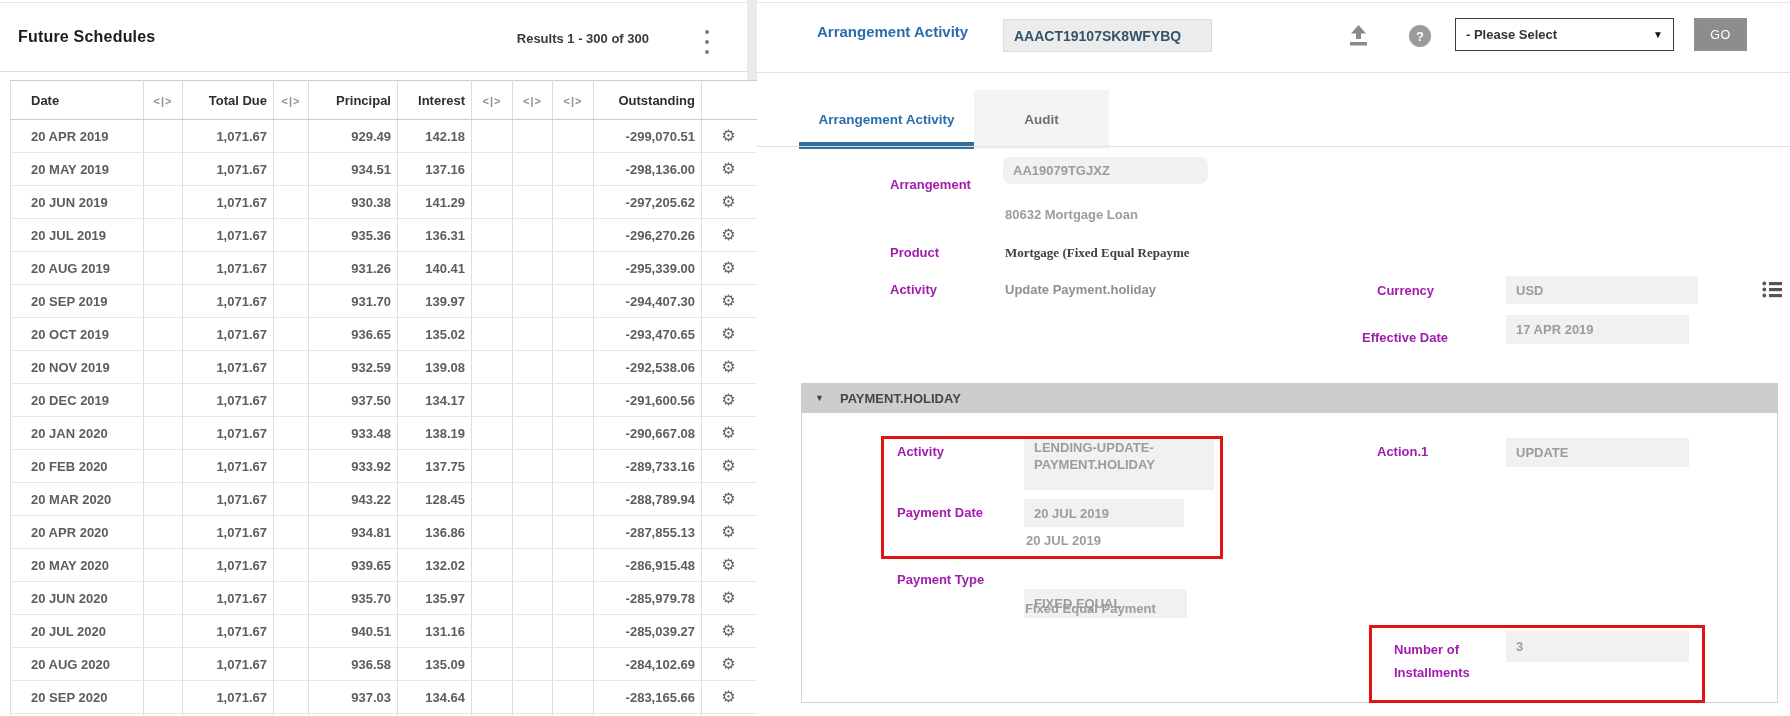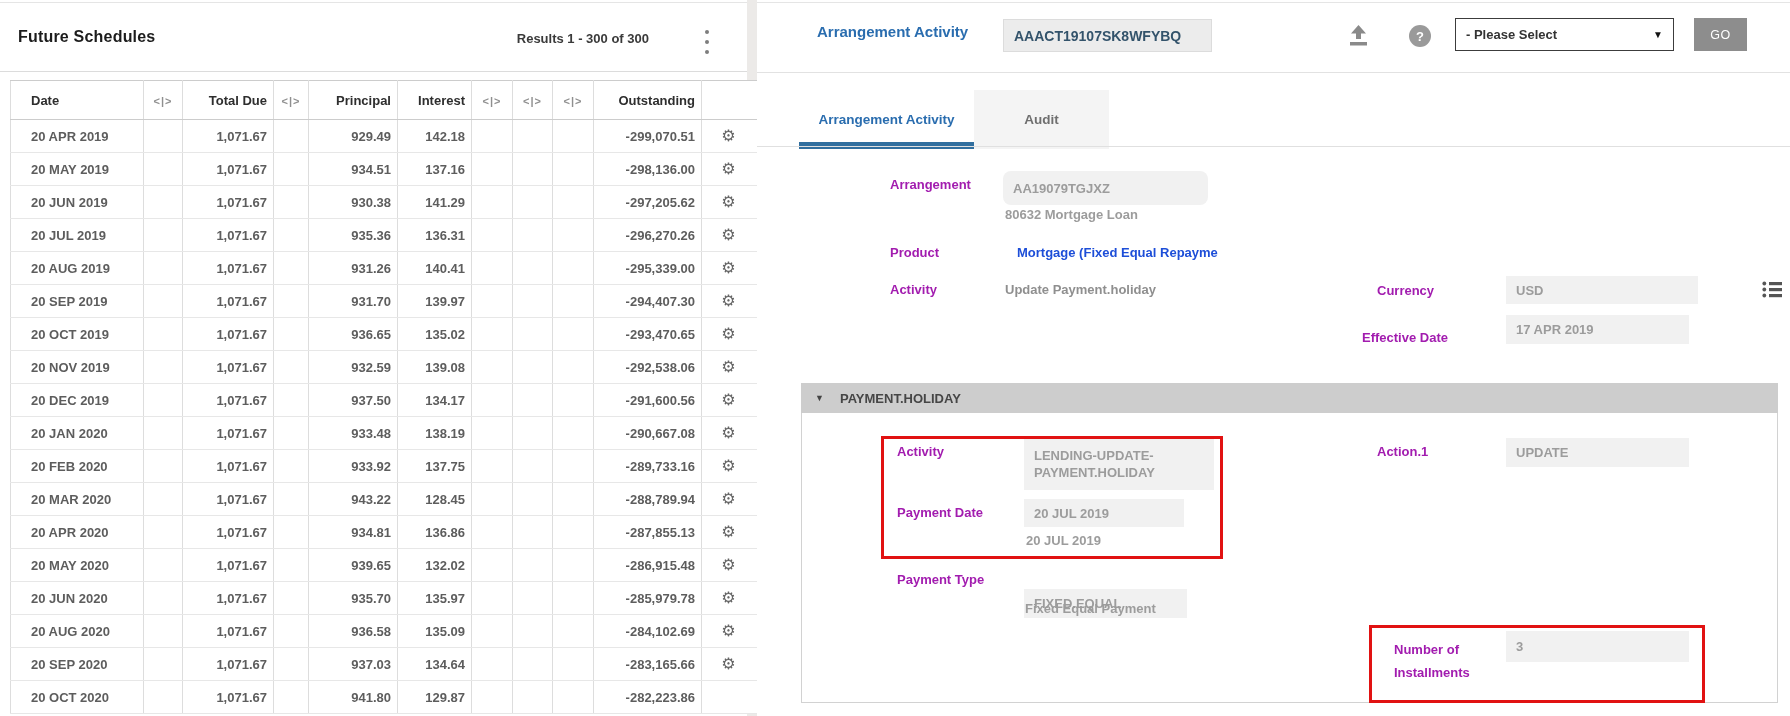--- a/index.html
+++ b/index.html
@@ -66,38 +66,38 @@
   #tab-aa{left:42px;width:175px;color:#2a6daf;}
   #tab-aa .tab-bar{position:absolute;left:0;bottom:0;width:100%;height:7px;background:#316f9f;}
   #tab-audit{left:217px;width:135px;background:#f4f4f4;color:#6f6f6f;}
   #tabs-sep{position:absolute;left:0;top:146px;width:1033px;height:1px;background:#e0e0e0;}
 
   .f-label{position:absolute;font-size:13px;color:#a21caf;}
   .f-val{position:absolute;font-size:13px;color:#9c9c9c;}
   .f-box{position:absolute;background:#f1f1f1;box-sizing:border-box;display:flex;align-items:center;padding-left:10px;font-size:13px;color:#9c9c9c;}
 
   #lbl-arrangement{left:133px;top:177px;}
-  #box-arrangement{left:246px;top:171px;width:205px;height:34px;border-radius:8px;}
+  #box-arrangement{left:246px;top:157px;width:205px;height:27px;border-radius:8px;}
   #desc-arrangement{left:248px;top:207px;}
   #lbl-product{left:133px;top:245px;}
-  #val-product{left:260px;top:245px;color:#1d4ed8;}
+  #val-product{left:248px;top:245px;color:#404040;font-family:Liberation Serif, serif;}
   #lbl-activity{left:133px;top:282px;}
   #val-activity{left:248px;top:282px;color:#8f8f8f;}
   #lbl-currency{left:620px;top:283px;}
   #box-currency{left:749px;top:276px;width:192px;height:28px;}
   #icon-list{position:absolute;left:1005px;top:281px;cursor:pointer;}
   #lbl-effdate{left:605px;top:322px;margin-top:8px;}
   #box-effdate{left:749px;top:315px;width:183px;height:29px;}
 
   #ph-bar{position:absolute;left:44px;top:383px;width:977px;height:30px;background:#cdcdcd;display:flex;align-items:center;gap:16px;padding-left:14px;box-sizing:border-box;font-size:13px;color:#464646;cursor:pointer;}
   #ph-bar .caret{font-size:9px;color:#444;}
   #ph-body{position:absolute;left:44px;top:413px;width:977px;height:290px;border:1px solid #d2d2d2;border-top:none;box-sizing:border-box;background:#fff;}
 
   #lbl-ph-activity{left:140px;top:444px;}
-  #box-ph-activity{left:267px;top:439px;width:190px;height:51px;align-items:flex-start;padding-top:8px;line-height:17px;white-space:normal;}
+  #box-ph-activity{left:267px;top:439px;width:190px;height:51px;align-items:flex-start;padding-top:0;line-height:17px;white-space:normal;}
   #lbl-ph-paydate{left:140px;top:505px;}
   #box-ph-paydate{left:267px;top:499px;width:160px;height:28px;}
   #desc-ph-paydate{left:269px;top:533px;}
   #lbl-ph-paytype{left:140px;top:572px;}
   #box-ph-paytype{left:267px;top:565px;width:163px;height:29px;margin-top:24px;}
   #desc-ph-paytype{left:268px;top:601px;}
   #lbl-action1{left:620px;top:444px;}
   #box-action1{left:749px;top:438px;width:183px;height:29px;}
   #lbl-installments{left:637px;top:638px;line-height:23px;}
   #box-installments{left:749px;top:631px;width:183px;height:31px;}
@@ -401,20 +401,38 @@
     <td class="col-n3"></td>
     <td class="col-out num">-285,979.78</td>
     <td class="col-act acts">
       <span class="acts-wrap">
         <span class="gear">⚙</span>
         <span class="chev">›</span>
       </span>
     </td>
   </tr>
         <tr>
+    <td class="col-date">20 JUL 2020</td>
+    <td class="col-rz"></td>
+    <td class="col-td num">1,071.67</td>
+    <td class="col-rz2"></td>
+    <td class="col-pr num">940.51</td>
+    <td class="col-in num">131.16</td>
+    <td class="col-n1"></td>
+    <td class="col-n2"></td>
+    <td class="col-n3"></td>
+    <td class="col-out num">-285,039.27</td>
+    <td class="col-act acts">
+      <span class="acts-wrap">
+        <span class="gear">⚙</span>
+        <span class="chev">›</span>
+      </span>
+    </td>
+  </tr>
+        <tr>
     <td class="col-date">20 AUG 2020</td>
     <td class="col-rz"></td>
     <td class="col-td num">1,071.67</td>
     <td class="col-rz2"></td>
     <td class="col-pr num">936.58</td>
     <td class="col-in num">135.09</td>
     <td class="col-n1"></td>
     <td class="col-n2"></td>
     <td class="col-n3"></td>
     <td class="col-out num">-284,102.69</td>

